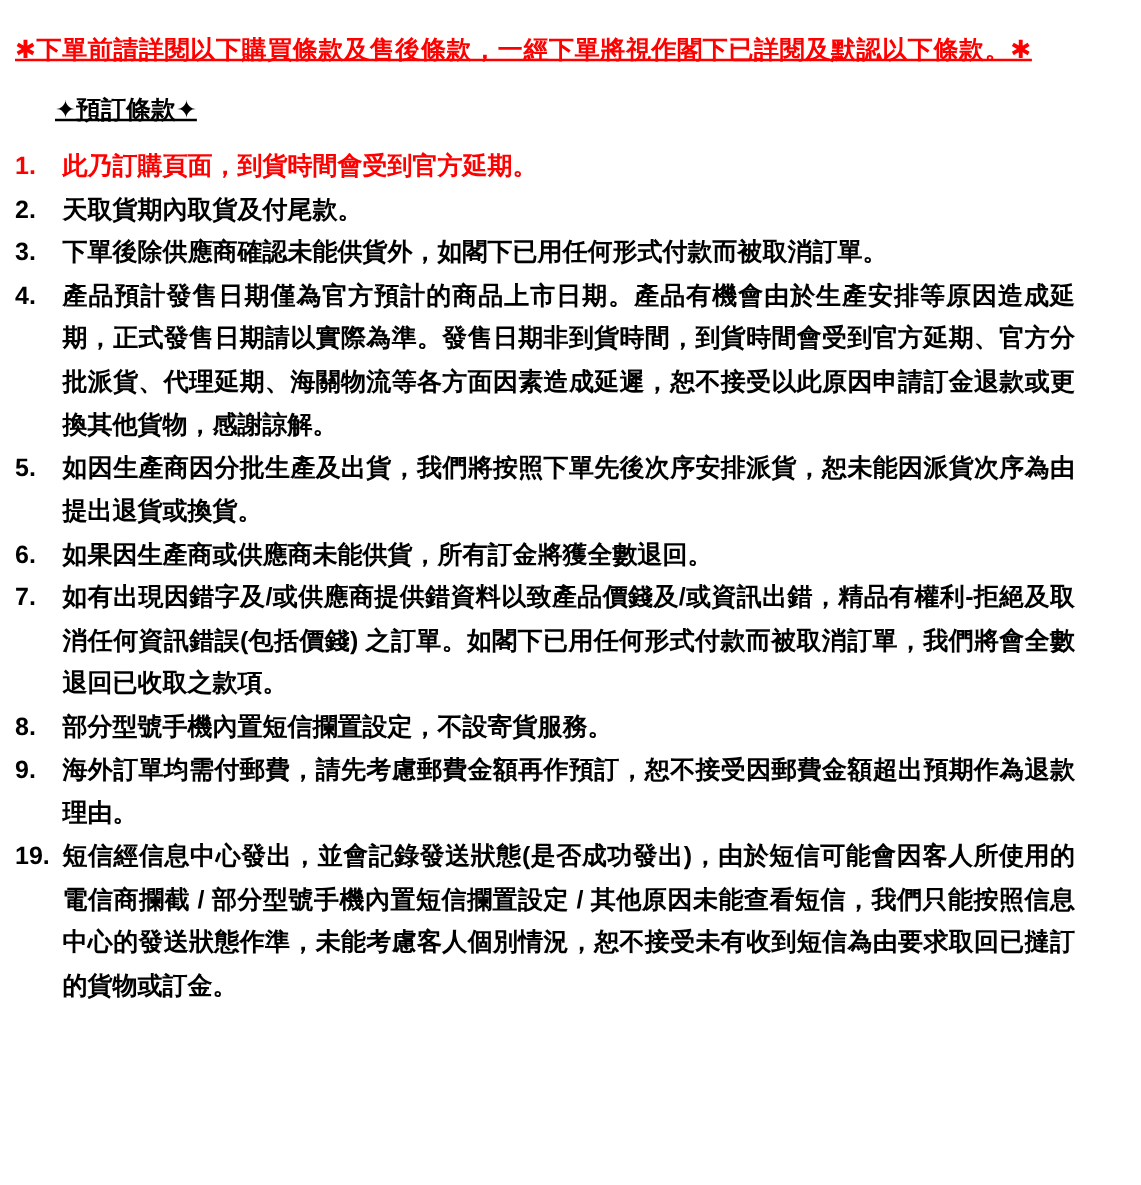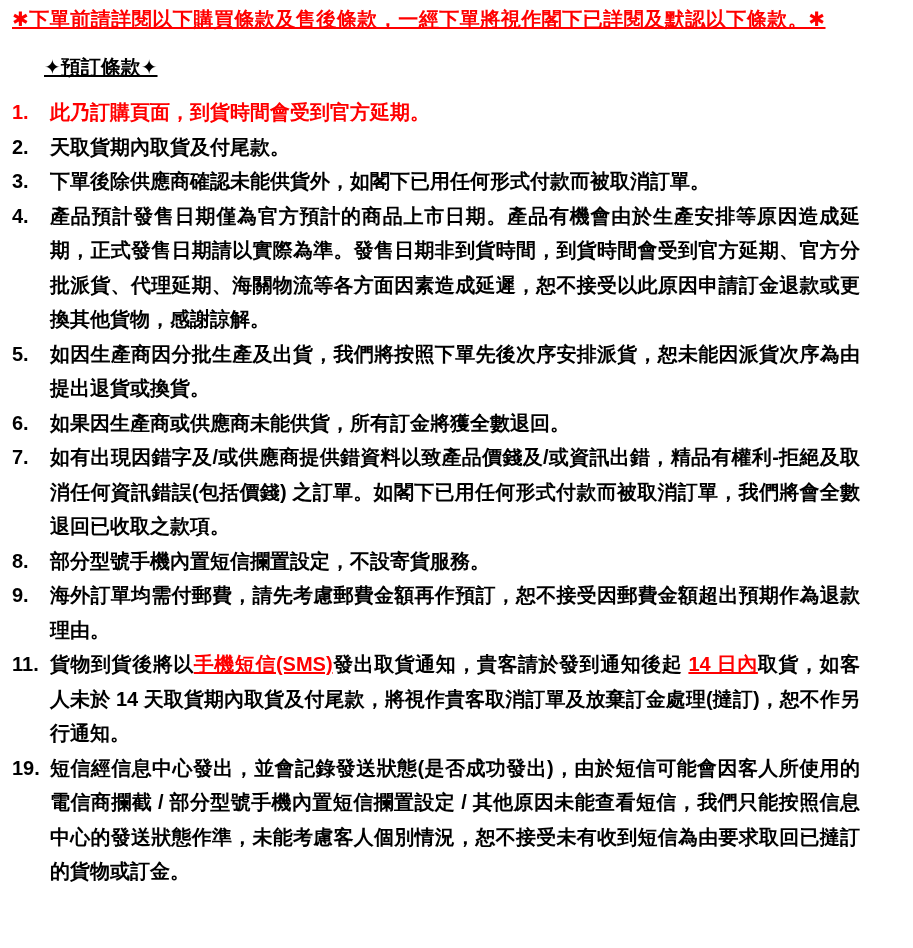--- a/index.html
+++ b/index.html
@@ -4,21 +4,21 @@
 <style>
   html, body {
     margin: 0;
     padding: 0;
     background: #ffffff;
   }
   .page {
     width: 876px;
     min-height: 948px;
     box-sizing: border-box;
-    padding: 3px 16px 10px 12px;
+    padding: 24px 16px 10px 12px;
     font-family: "Liberation Sans", "DejaVu Sans", sans-serif;
     font-weight: bold;
     color: #000000;
     font-size: 20px;
   }
   .headline {
     color: #ff0000;
     text-decoration: underline;
     line-height: 28px;
     margin: 2px 0 20px 0;
@@ -97,21 +97,17 @@
       </li>
       <li class="term">
         <span class="num seg-normal">8.</span>
         <span class="text"><span class="seg-normal">部分型號手機內置短信攔置設定，不設寄貨服務。</span></span>
       </li>
       <li class="term">
         <span class="num seg-normal">9.</span>
         <span class="text"><span class="seg-normal">海外訂單均需付郵費，請先考慮郵費金額再作預訂，恕不接受因郵費金額超出預期作為退款理由。</span></span>
       </li>
       <li class="term">
-        <span class="num seg-normal">11.</span>
-        <span class="text"><span class="seg-normal">貨物到貨後將以</span><span class="seg-red-underline">手機短信(SMS)</span><span class="seg-normal">發出取貨通知，貴客請於發到通知後起 </span><span class="seg-red-underline">14 日內</span><span class="seg-normal">取貨，如客人未於 14 天取貨期內取貨及付尾款，將視作貴客取消訂單及放棄訂金處理(撻訂)，恕不作另行通知。</span></span>
-      </li>
-      <li class="term">
         <span class="num seg-normal">19.</span>
         <span class="text"><span class="seg-normal">短信經信息中心發出，並會記錄發送狀態(是否成功發出)，由於短信可能會因客人所使用的電信商攔截 / 部分型號手機內置短信攔置設定 / 其他原因未能查看短信，我們只能按照信息中心的發送狀態作準，未能考慮客人個別情況，恕不接受未有收到短信為由要求取回已撻訂的貨物或訂金。</span></span>
       </li>
     </ol>
 </div>
 
 </body></html>

